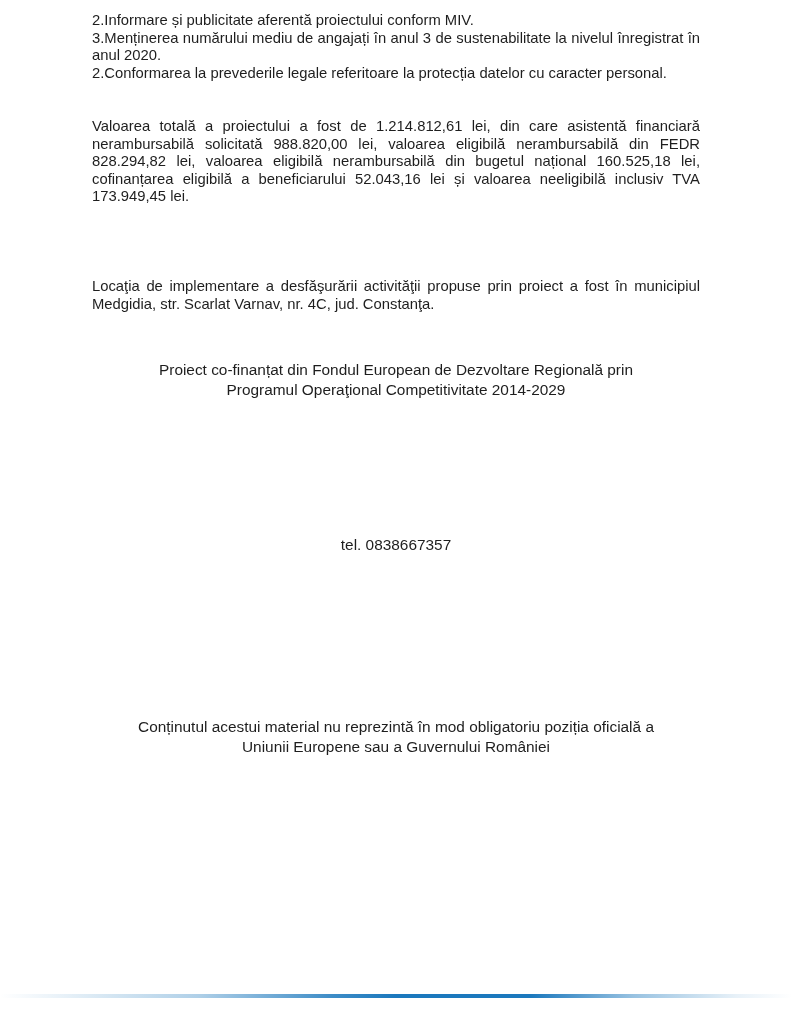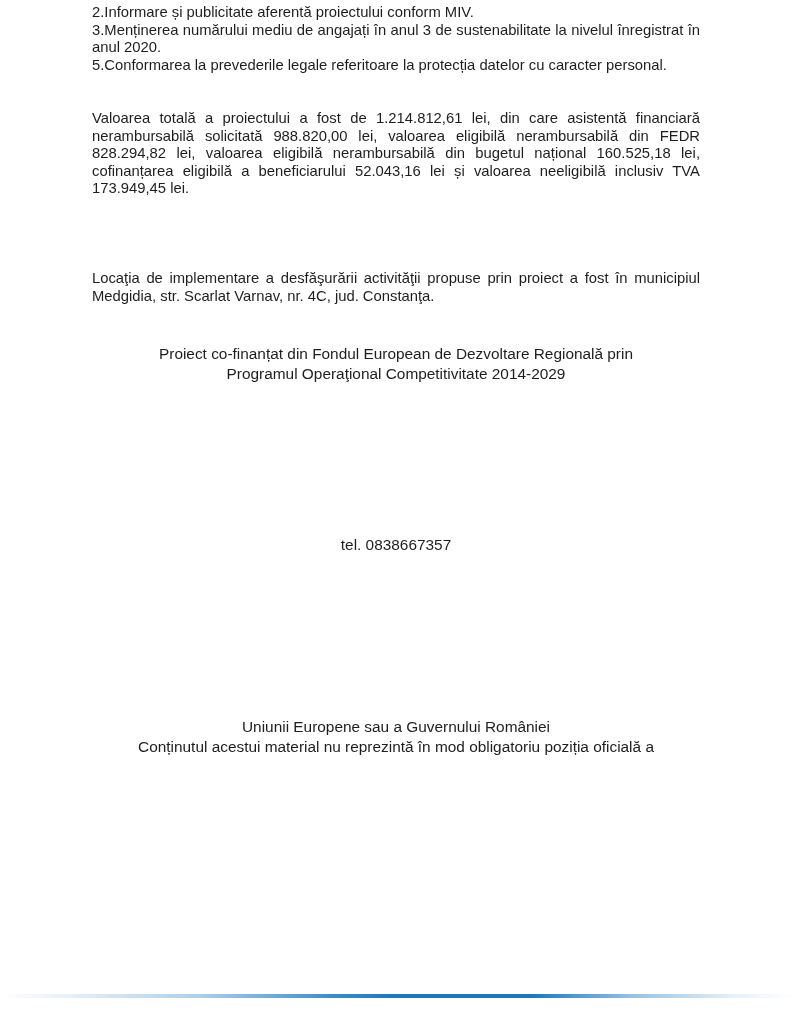--- a/index.html
+++ b/index.html
@@ -18,20 +18,21 @@
   }
   .col {
     position: absolute;
     left: 92px;
     width: 608px;
   }
   .body-text {
     font-size: 14.8px;
     line-height: 17.6px;
     text-align: justify;
+    margin-top: 8px;
   }
   .body-text p {
     margin: 0;
   }
   .bold { font-weight: normal; }
   .centered-block {
     text-align: center;
     font-size: 15.4px;
     line-height: 19.6px;
   }
@@ -58,41 +59,41 @@
   }
 </style>
 </head>
 <body>
 
 <div class="page">
 
   <div class="col body-text" style="top: 4px;">
     <p>2.Informare și publicitate aferentă proiectului conform MIV.</p>
     <p>3.Menținerea numărului mediu de angajați în anul 3 de sustenabilitate la nivelul înregistrat în anul 2020.</p>
-    <p>5.Conformarea la prevederile legale referitoare la protecția datelor cu caracter personal.</p>
+    <p>2.Conformarea la prevederile legale referitoare la protecția datelor cu caracter personal.</p>
   </div>
 
   <div class="col body-text" style="top: 110px;">
     <p><span class="bold">Valoarea totală a proiectului a fost de 1.214.812,61 lei</span><span>, din care asistentă financiară nerambursabilă solicitată 988.820,00 lei, valoarea eligibilă nerambursabilă din FEDR 828.294,82 lei, valoarea eligibilă nerambursabilă din bugetul național 160.525,18 lei, cofinanțarea eligibilă a beneficiarului 52.043,16 lei și valoarea neeligibilă inclusiv TVA 173.949,45 lei.</span></p>
   </div>
 
 
   <div class="col body-text bold" style="top: 270px;">
     <p>Locaţia de implementare a desfăşurării activităţii propuse prin proiect a fost în municipiul Medgidia, str. Scarlat Varnav, nr. 4C, jud. Constanţa.</p>
   </div>
 
-  <div class="col centered-block bold" style="top: 344px;">
+  <div class="col centered-block bold" style="top: 360px;">
     <div class="line">Proiect co-finanțat din Fondul European de Dezvoltare Regională prin</div>
     <div class="line">Programul Operaţional Competitivitate 2014-2029</div>
   </div>
 
   <div class="col centered-block bold" style="top: 535px;">
     <div class="line">tel. 0838667357</div>
   </div>
 
   <div class="col centered-block" style="top: 717px;">
+    <div class="line">Conținutul acestui material nu reprezintă în mod obligatoriu poziția oficială a</div>
     <div class="line">Uniunii Europene sau a Guvernului României</div>
-    <div class="line">Conținutul acestui material nu reprezintă în mod obligatoriu poziția oficială a</div>
   </div>
 
   <div class="footer-rule"></div>
 
 </div>
 
 </body></html>

